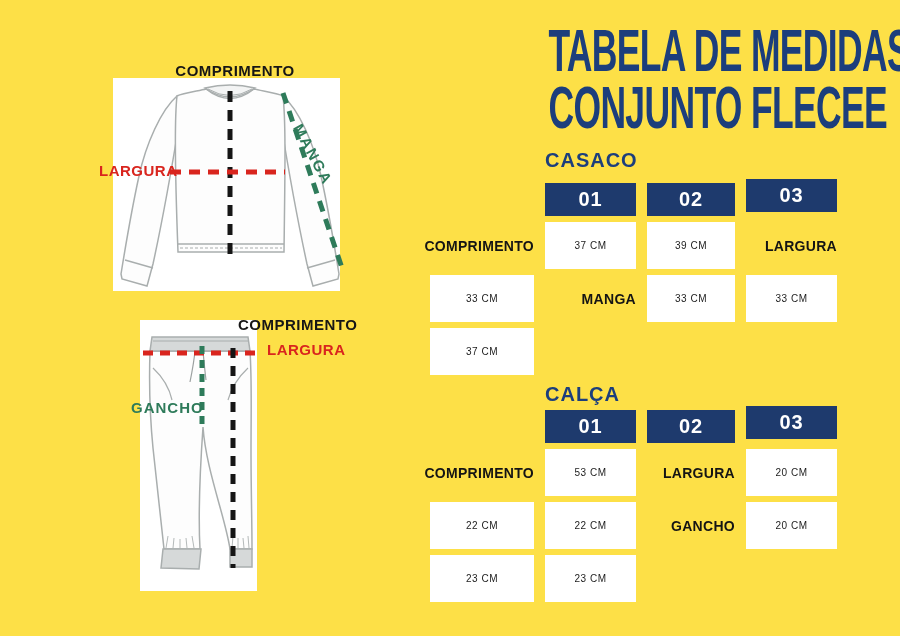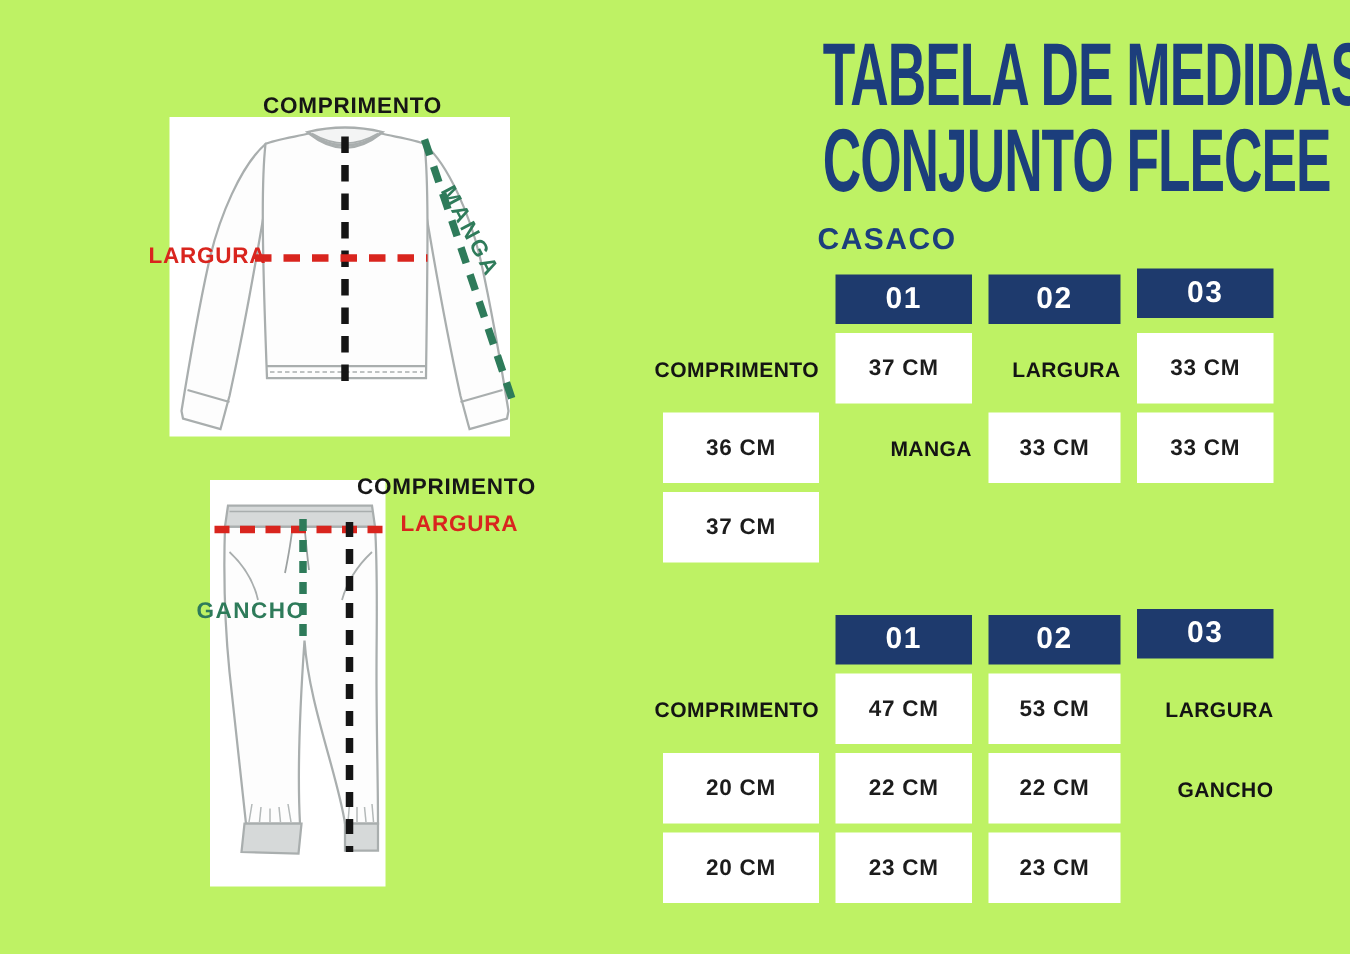--- a/index.html
+++ b/index.html
@@ -1,19 +1,19 @@
 <!DOCTYPE html>
 <html><head>
 <meta charset="utf-8">
 <style>
   html,body{margin:0;padding:0;}
   .canvas{
     position:relative;
     width:900px;height:636px;
-    background:#bef264;
+    background:#fde047;
     font-family:"Liberation Sans", sans-serif;
     overflow:hidden;
   }
   .panel{position:absolute;background:#ffffff;}
   .panel svg{position:absolute;left:0;top:0;overflow:visible;}
   .jacket-panel{left:113px;top:78px;width:227px;height:213px;}
   .pants-panel{left:140px;top:320px;width:117px;height:271px;}
 
   .diagram-label{
     position:absolute;
@@ -48,39 +48,38 @@
   .casaco-title{left:545px;top:149px;}
   .calca-title{left:545px;top:383px;}
 
   .size-grid{
     position:absolute;
     display:grid;
     grid-template-columns:104px 91px 88px 91px;
     grid-template-rows:33px 47px 47px 47px;
     column-gap:11px;row-gap:6px;
     width:407px;
-    margin-left:12px;
   }
   .casaco-grid{left:430px;top:183px;}
   .calca-grid{left:430px;top:410px;}
   .hdr-cell{
     background:#1e3a6d;color:#ffffff;
     display:flex;align-items:center;justify-content:center;
     font-size:20px;font-weight:bold;letter-spacing:1px;
   }
   .hdr-raised{transform:translateY(-4px);}
   .row-label{
     align-self:center;justify-self:end;
     font-size:14px;font-weight:bold;color:#141414;letter-spacing:.3px;
     text-align:right;white-space:nowrap;
   }
   .val-cell{
     background:#ffffff;color:#1c1c1c;
     display:flex;align-items:center;justify-content:center;
-    font-size:15px;font-weight:bold;letter-spacing:.5px;
+    font-size:10px;font-weight:normal;letter-spacing:.5px;
   }
   .corner{grid-column:1;}
 </style>
 </head>
 <body>
 
 <div class="canvas">
 
   <div class="panel jacket-panel">
     <svg width="227" height="213" viewBox="0 0 227 213">
@@ -155,39 +154,39 @@
 
   <div class="section-title casaco-title">CASACO</div>
   <div class="size-grid casaco-grid">
     <div class="corner"></div>
     <div class="hdr-cell">01</div>
     <div class="hdr-cell">02</div>
     <div class="hdr-cell hdr-raised">03</div>
 
     <div class="row-label">COMPRIMENTO</div>
     <div class="val-cell">37 CM</div>
+    <div class="val-cell">39 CM</div>
 
     <div class="row-label">LARGURA</div>
     <div class="val-cell">33 CM</div>
-    <div class="val-cell">36 CM</div>
 
     <div class="row-label">MANGA</div>
     <div class="val-cell">33 CM</div>
     <div class="val-cell">33 CM</div>
     <div class="val-cell">37 CM</div>
   </div>
 
+  <div class="section-title calca-title">CALÇA</div>
   <div class="size-grid calca-grid">
     <div class="corner"></div>
     <div class="hdr-cell">01</div>
     <div class="hdr-cell">02</div>
     <div class="hdr-cell hdr-raised">03</div>
 
     <div class="row-label">COMPRIMENTO</div>
-    <div class="val-cell">47 CM</div>
     <div class="val-cell">53 CM</div>
 
     <div class="row-label">LARGURA</div>
     <div class="val-cell">20 CM</div>
     <div class="val-cell">22 CM</div>
     <div class="val-cell">22 CM</div>
 
     <div class="row-label">GANCHO</div>
     <div class="val-cell">20 CM</div>
     <div class="val-cell">23 CM</div>

